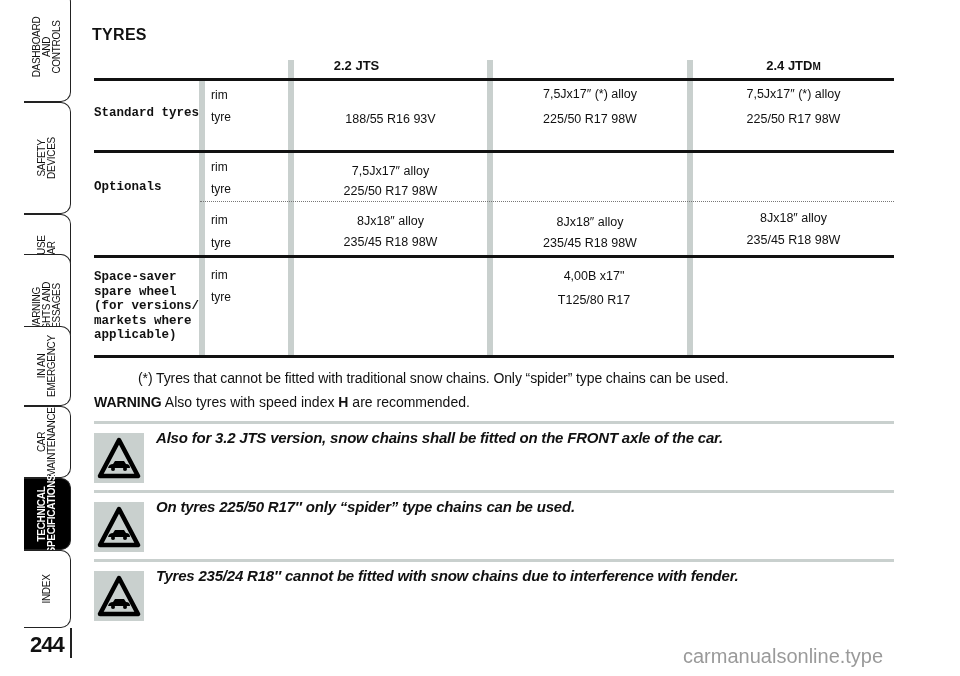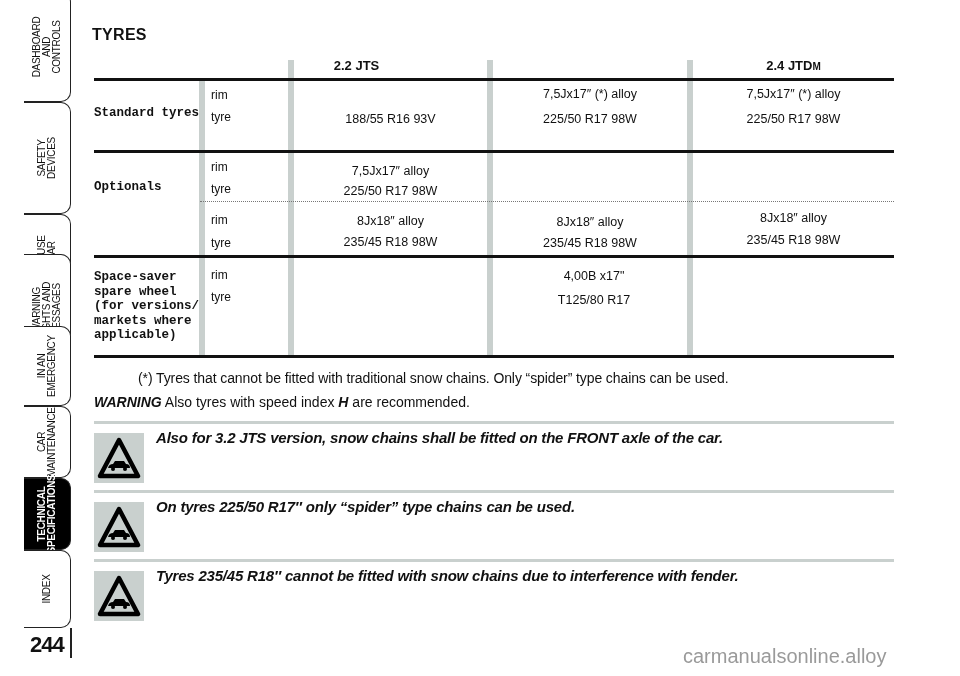--- a/index.html
+++ b/index.html
@@ -53,21 +53,21 @@
   .row-label {
     position: absolute; left: 0;
     font-family: Liberation Mono, monospace; font-weight: bold; font-size: 12.5px; line-height: 14.5px;
   }
   .sub-label { position: absolute; left: 117px; font-size: 12px; }
   .cell { position: absolute; text-align: center; font-size: 12.5px; }
 
   
   .note1 { position: absolute; left: 94px; top: 370px; font-size: 14px; letter-spacing: -0.1px; margin-left: 44px; }
   .note2 { position: absolute; left: 94px; top: 394px; font-size: 14px; }
-  .note2 b { font-family: "Liberation Sans", sans-serif; font-weight: 900; font-style: italic; }
+  .note2 b { font-family: "Liberation Sans", sans-serif; font-weight: 900; }
 
   
   .warn { position: absolute; left: 94px; width: 800px; }
   .warn .rule { position: absolute; left: 0; top: 0; width: 800px; height: 3px; background: #c9d0ce; }
   .warn .icon-box {
     position: absolute; left: 0; top: 12px; width: 50px; height: 50px; background: #c9d0ce;
     display: flex; align-items: center; justify-content: center;
   }
   .warn .warn-text {
     position: absolute; left: 62px; top: 8px;
@@ -281,16 +281,16 @@
 <div class="warn" style="top:559px;">
   <div class="rule"></div>
   <div class="icon-box">
     <svg width="44" height="42" viewBox="0 0 44 42">
       <path d="M22 3 L41 39 L3 39 Z" fill="none" stroke="#000" stroke-width="4.5" stroke-linejoin="round"></path>
       <path d="M11 31 Q12 27 16 27 L18 24 L27 24 L29 27 Q33 27 33 31 Z" fill="#000"></path>
       <circle cx="16" cy="32" r="2" fill="#000"></circle>
       <circle cx="28" cy="32" r="2" fill="#000"></circle>
     </svg>
   </div>
-  <div class="warn-text">Tyres 235/45 R18″ cannot be fitted with snow chains due to interference with fender.</div>
-</div>
-
-<div class="watermark">carmanualsonline.alloy</div>
+  <div class="warn-text">Tyres 235/24 R18″ cannot be fitted with snow chains due to interference with fender.</div>
+</div>
+
+<div class="watermark">carmanualsonline.type</div>
 
 </body></html>

